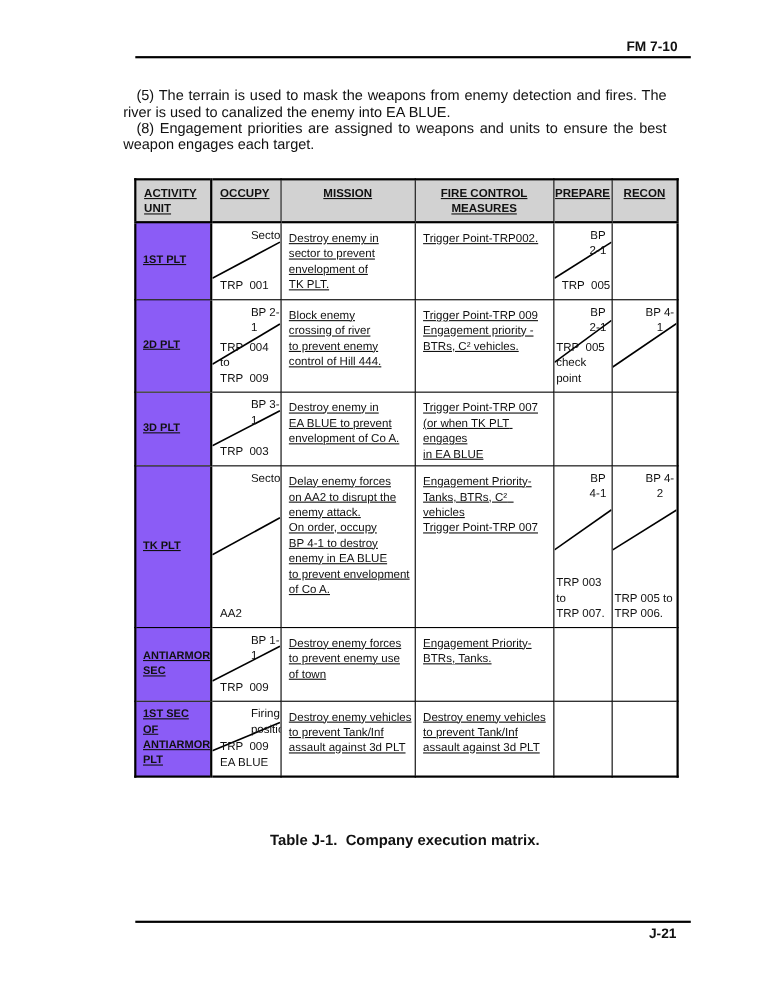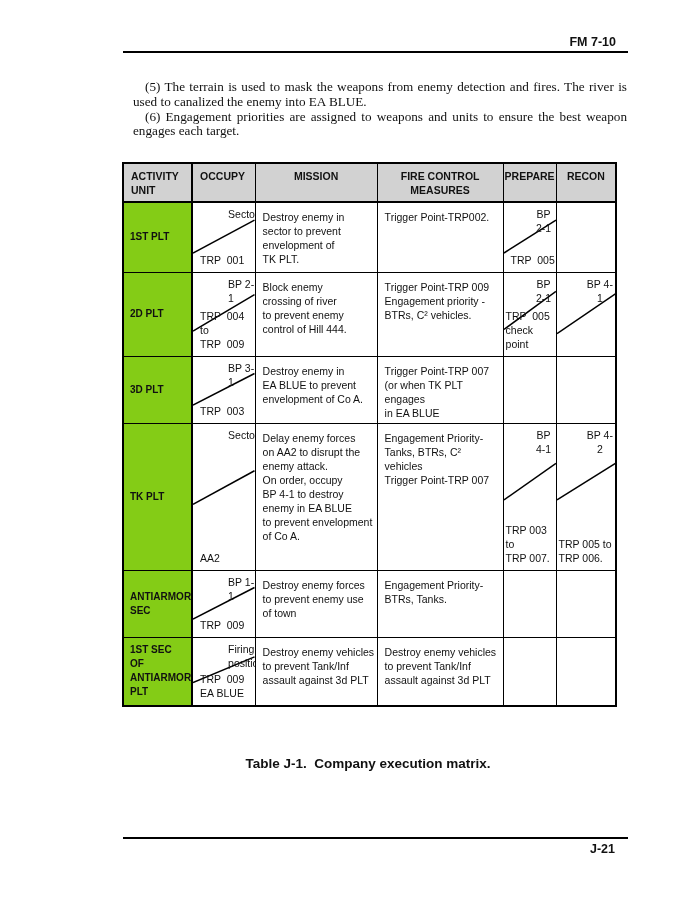--- a/index.html
+++ b/index.html
@@ -9,34 +9,34 @@
     overflow:hidden;
   }
   
   .hdr-ref { position:absolute; top:35px; left:123px; width:493px; text-align:right;
              font:bold 12.5px/14px "Liberation Sans", sans-serif; }
   .hdr-rule { position:absolute; top:51px; left:123px; width:505px; height:2px; background:#000; }
   .ftr-rule { position:absolute; top:837px; left:123px; width:505px; height:2px; background:#000; }
   .ftr-ref { position:absolute; top:842px; left:123px; width:492px; text-align:right;
              font:bold 12.5px/14px "Liberation Sans", sans-serif; }
   
-  .paras { position:absolute; top:80px; left:133px; width:494px;
-           font-family:Liberation Serif, serif; font-size:13.2px; line-height:14.8px;
+  .paras { position:absolute; top:80px; left:112px; width:494px;
+           font-family:Liberation Sans, sans-serif; font-size:13.2px; line-height:14.8px;
            text-align:justify; }
   .paras p { margin:0; text-indent:12px; }
   
   .matrix { position:absolute; top:162px; left:122px; border-collapse:collapse; table-layout:fixed;
             font-family:"Liberation Sans", sans-serif; font-size:10.5px; line-height:14px; }
-  .matrix td, .matrix th { border:1px solid #000; vertical-align:top; padding:0; overflow:hidden; }
+  .matrix td, .matrix th { border:1px solid #000; vertical-align:top; padding:0; overflow:hidden;text-decoration:underline; }
   .matrix { border:2px solid #000; }
   .matrix th { background:#d2d2d2; font-weight:bold; text-align:center; padding-top:5px; }
   .matrix th.left { text-align:left; padding-left:7px; }
   .matrix td.unit, .matrix th.unitcol { border-right:2px solid #000; }
   .matrix thead th { border-bottom:2px solid #000; }
-  .unit { background:#84cc16; font-weight:bold; vertical-align:middle !important;
+  .unit { background:#8b5cf6; font-weight:bold; vertical-align:middle !important;
           padding-left:6px !important; font-size:10px; }
   .txt { padding:7px 2px 3px 7px !important; }
   .diag { position:relative; }
   .dline { position:absolute; left:0; top:0; width:100%; height:100%; display:block; }
   .dline line { stroke:#000; stroke-width:1.5; vector-effect:non-scaling-stroke; }
   .dt { position:absolute; top:4px; left:7px;margin-left:28px; }
   .dt.ctr { left:0; right:0; text-align:center; }
   .db { position:absolute; bottom:5px; left:7px; }
   .db.tight { left:2px; }
   .preline { white-space:pre-wrap; }
@@ -46,21 +46,21 @@
 </head>
 <body>
 
 <div class="page">
 
   <div class="hdr-ref">FM 7-10</div>
   <div class="hdr-rule"></div>
 
   <div class="paras">
     <p>(5) The terrain is used to mask the weapons from enemy detection and fires. The river is used to canalized the enemy into EA BLUE.</p>
-    <p>(6) Engagement priorities are assigned to weapons and units to ensure the best weapon engages each target.</p>
+    <p>(8) Engagement priorities are assigned to weapons and units to ensure the best weapon engages each target.</p>
   </div>
 
   <table class="matrix">
     <colgroup>
       <col style="width:68px">
         <col style="width:63px">
         <col style="width:122px">
       <col style="width:126px">
         <col style="width:53px">
         <col style="width:60px">

